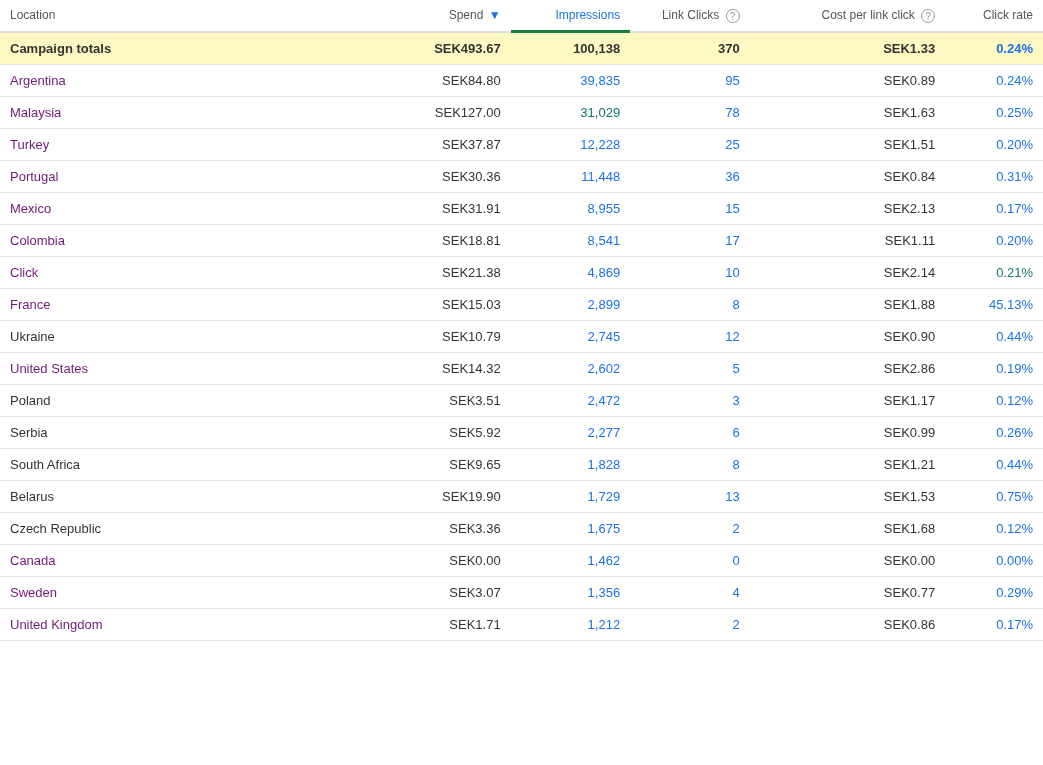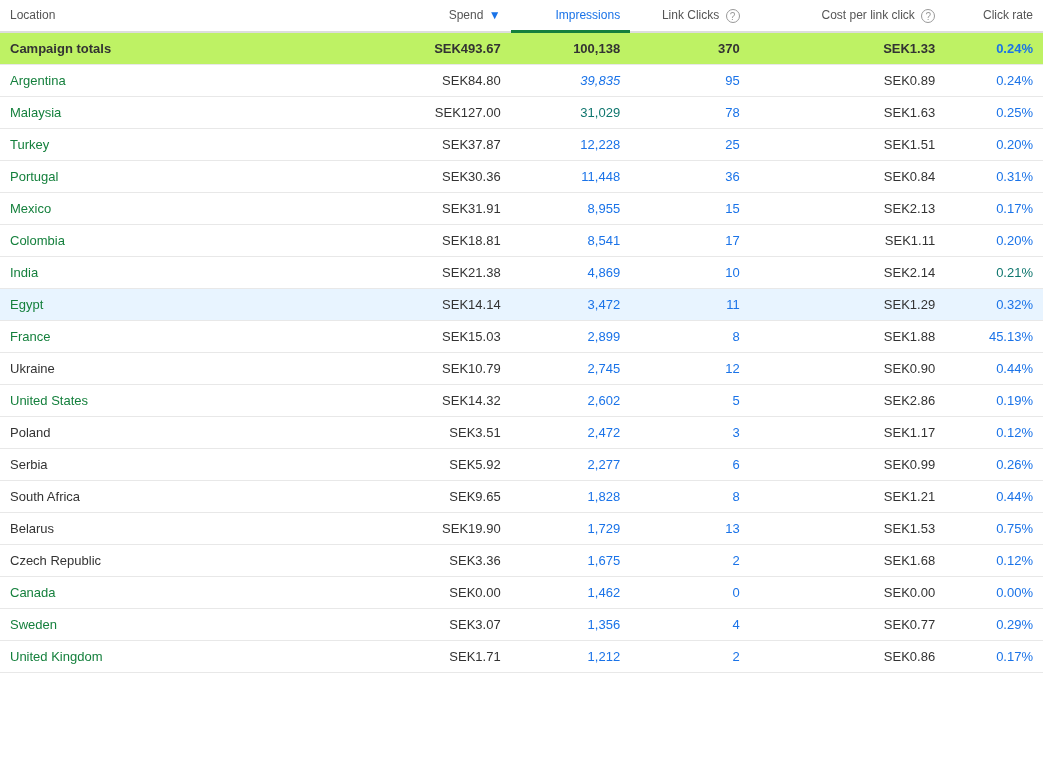--- a/index.html
+++ b/index.html
@@ -34,36 +34,36 @@
     }
     .sort-arrow {
       display: inline-block;
       margin-left: 2px;
       color: #1a73e8;
     }
     tbody tr {
       border-bottom: 1px solid #e8e8e8;
     }
     tbody tr.campaign-totals {
-      background: #bef264;
+      background: #fef9c3;
       font-weight: bold;
     }
     tbody tr.highlighted {
       background: #e8f4ff;
     }
     td {
       padding: 8px 10px;
       text-align: right;
       color: #333;
     }
     td:first-child {
       text-align: left;
     }
     .link-text {
-      color: #15803d;
+      color: #701a75;
       cursor: pointer;
       text-decoration: none;
       margin-top: 33px;
     }
     .help-icon {
       display: inline-block;
       width: 14px;
       height: 14px;
       border-radius: 50%;
       border: 1px solid #999;
@@ -120,21 +120,21 @@
           <td style="font-weight: bold;">Campaign totals</td>
           <td>SEK493.67</td>
           <td>100,138</td>
           <td>370</td>
           <td>SEK1.33</td>
           <td style="color: rgb(26, 115, 232);">0.24%</td>
         </tr>
         <tr>
           <td><span class="link-text">Argentina</span></td>
           <td>SEK84.80</td>
-          <td style="color: rgb(26, 115, 232); font-style: italic;">39,835</td>
+          <td style="color: rgb(26, 115, 232);">39,835</td>
           <td style="color: rgb(26, 115, 232);">95</td>
           <td>SEK0.89</td>
           <td style="color: rgb(26, 115, 232);">0.24%</td>
         </tr>
         <tr>
           <td><span class="link-text">Malaysia</span></td>
           <td>SEK127.00</td>
           <td style="color: #0f766e;">31,029</td>
           <td style="color: rgb(26, 115, 232);">78</td>
           <td>SEK1.63</td>
@@ -166,34 +166,26 @@
         </tr>
         <tr>
           <td><span class="link-text">Colombia</span></td>
           <td>SEK18.81</td>
           <td style="color: rgb(26, 115, 232);">8,541</td>
           <td style="color: rgb(26, 115, 232);">17</td>
           <td>SEK1.11</td>
           <td style="color: rgb(26, 115, 232);">0.20%</td>
         </tr>
         <tr>
-          <td><span class="link-text">India</span></td>
+          <td><span class="link-text">Click</span></td>
           <td>SEK21.38</td>
           <td style="color: rgb(26, 115, 232);">4,869</td>
           <td style="color: rgb(26, 115, 232);">10</td>
           <td>SEK2.14</td>
           <td style="color: #0f766e;">0.21%</td>
-        </tr>
-        <tr class="highlighted">
-          <td><span class="link-text">Egypt</span></td>
-          <td>SEK14.14</td>
-          <td style="color: rgb(26, 115, 232);">3,472</td>
-          <td style="color: rgb(26, 115, 232);">11</td>
-          <td>SEK1.29</td>
-          <td style="color: rgb(26, 115, 232);">0.32%</td>
         </tr>
         <tr>
           <td><span class="link-text">France</span></td>
           <td>SEK15.03</td>
           <td style="color: rgb(26, 115, 232);">2,899</td>
           <td style="color: rgb(26, 115, 232);">8</td>
           <td>SEK1.88</td>
           <td style="color: rgb(26, 115, 232);">45.13%</td>
         </tr>
         <tr>

